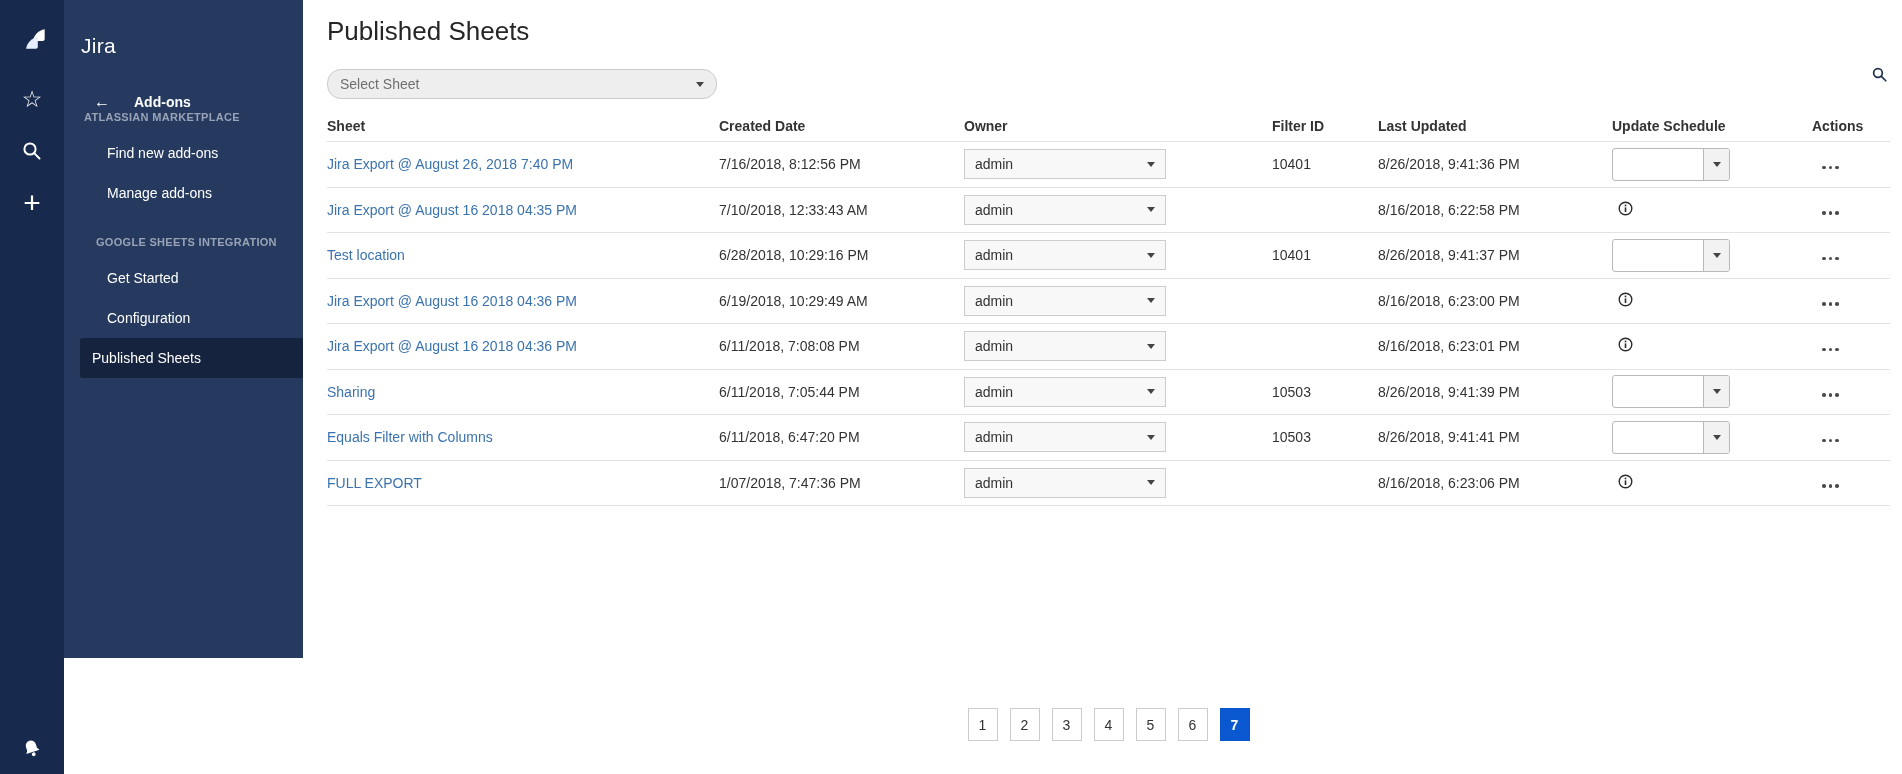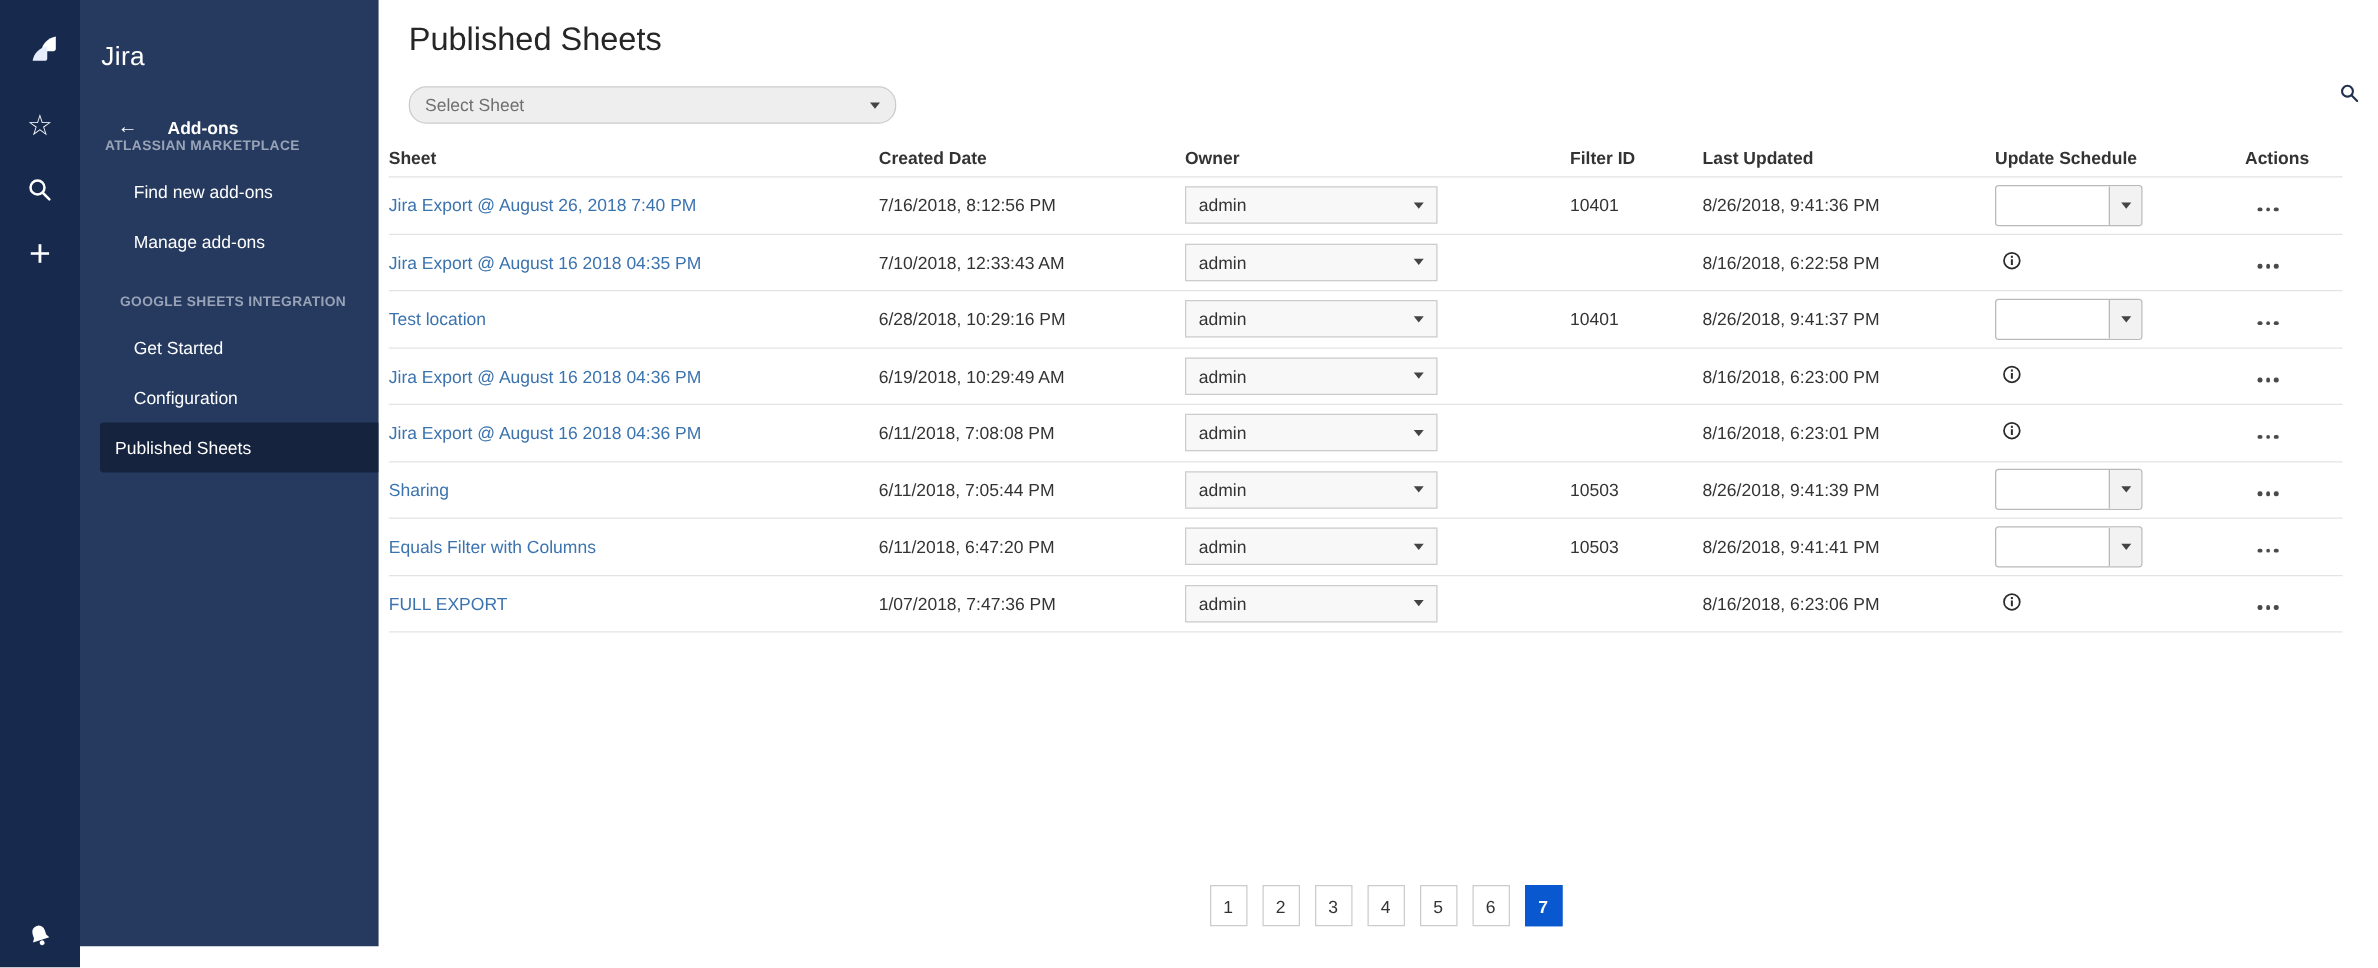--- a/index.html
+++ b/index.html
@@ -11,21 +11,21 @@
   .rail { position: absolute; left: 0; top: 0; width: 64px; height: 774px;
           background: #17294c; display: flex; flex-direction: column; align-items: center; }
   .rail-logo { margin-top: 26px; }
   .rail-ic { margin-top: 26px; color: #fff; display: flex; align-items: center; justify-content: center;
              width: 28px; height: 26px; cursor: pointer; }
   .rail-star { font-size: 23px; line-height: 23px; }
   .rail-plus { font-size: 30px; font-weight: 300; line-height: 26px; }
   .rail-bell { margin-top: auto; margin-bottom: 12px; transform: rotate(-18deg); }
 
   
-  .sidebar { position: absolute; left: 64px; top: 0; width: 239px; height: 757px;
+  .sidebar { position: absolute; left: 64px; top: 0; width: 239px; height: 658px;
              background: #253a5e; color: #fff; }
   .sb-title { padding: 34px 0 0 17px; font-size: 21px; font-weight: 400; letter-spacing: .3px; }
   .sb-back { display: flex; align-items: center; margin-top: 35px; padding-left: 30px; cursor: pointer; }
   .sb-back-arrow { font-size: 16px; line-height: 18px; }
   .sb-back-label { margin-left: 24px; font-size: 14px; font-weight: 700; }
   .sb-section { padding-left: 20px; font-size: 11px; font-weight: 700;
                 color: #99a3b8; letter-spacing: .3px; }
   .sb-section.second { margin-top: 23px; padding-left: 32px; }
   .sb-items { margin-top: 10px; }
   .sb-item { height: 40px; line-height: 40px; padding-left: 43px; font-size: 14px; cursor: pointer; }
@@ -38,21 +38,21 @@
   .sheet-select { position: absolute; left: 24px; top: 69px; width: 390px; height: 30px;
                   background: #eee; border: 1px solid #ccc; border-radius: 14px;
                   display: flex; align-items: center; justify-content: space-between;
                   padding: 0 12px; font-size: 14px; color: #6f6f6f; cursor: pointer; }
   .search-btn { position: absolute; right: 14px; top: 66px; cursor: pointer; }
 
   .caret { width: 0; height: 0; border-left: 4px solid transparent;
            border-right: 4px solid transparent; border-top: 5px solid #444; }
 
   
-  .table { position: absolute; left: 8px; top: 110px; width: 1563px; }
+  .table { position: absolute; left: 24px; top: 110px; width: 1563px; }
   .thead, .trow { display: grid;
       grid-template-columns: 392px 245px 308px 106px 234px 200px 78px; }
   .thead { height: 32px; align-items: center; font-size: 14px; font-weight: 700; color: #333;
            border-bottom: 1px solid #e2e2e2; }
   .trow { height: 45.5px; align-items: center; border-bottom: 1px solid #e3e3e3;
           font-size: 14px; color: #333; }
   .sheet-link { color: #3b73af; text-decoration: none; cursor: pointer; }
   .owner-select { width: 202px; height: 30px; background: #f8f8f8; border: 1px solid #ccc;
                   border-radius: 0; display: flex; align-items: center;
                   justify-content: space-between; padding: 0 10px; cursor: pointer; }

